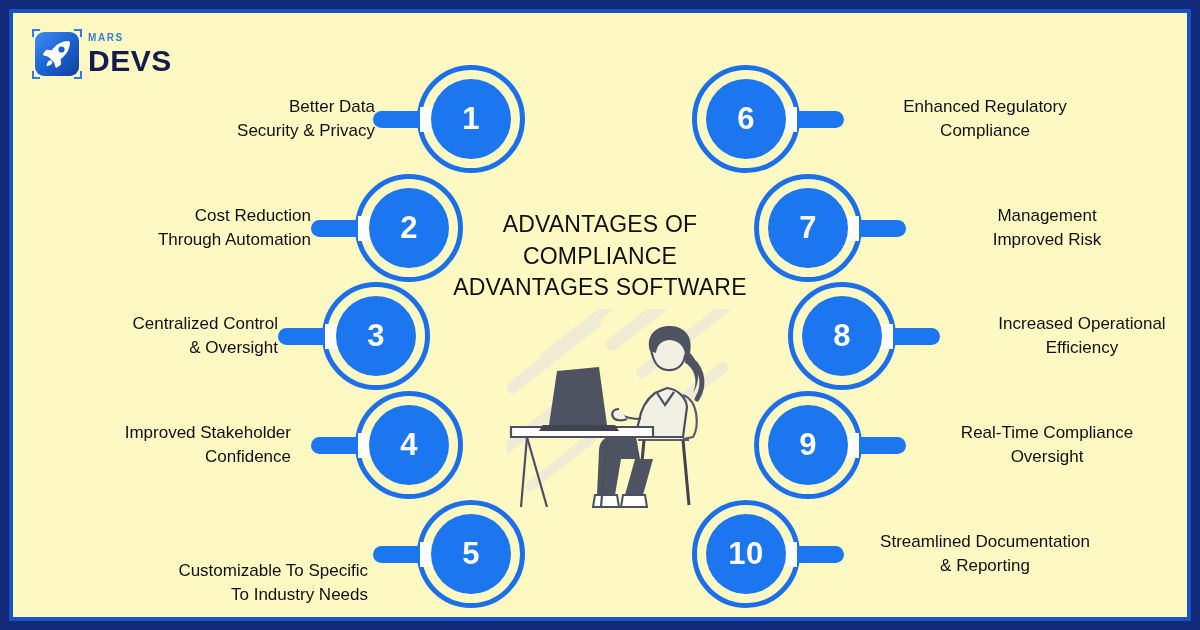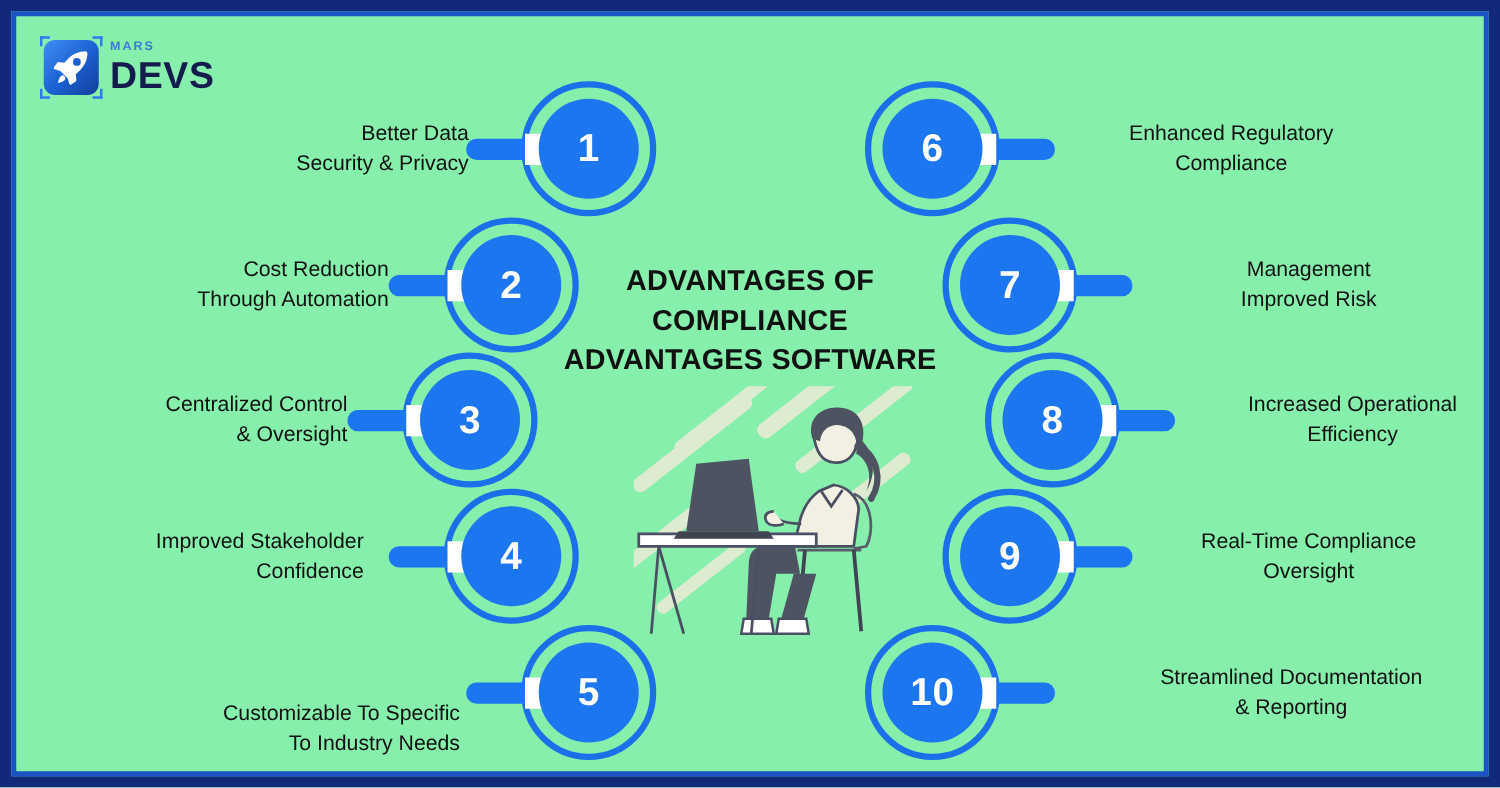--- a/index.html
+++ b/index.html
@@ -16,21 +16,21 @@
     width: 1200px;
     height: 630px;
     background: #12297A;
     padding: 9px;
   }
 
   #canvas {
     position: relative;
     width: 100%;
     height: 100%;
-    background: #86efac;
+    background: #fef9c3;
     border: 4px solid #1B53C4;
     overflow: hidden;
   }
 
   
   #logo {
     position: absolute;
     left: 22px;
     top: 19px;
     display: flex;
@@ -74,21 +74,21 @@
 
   
   #center-title {
     position: absolute;
     left: 50%;
     top: 196px;
     transform: translateX(-50%);
     width: 330px;
     text-align: center;
     font-size: 23px;
-    font-weight: bold;
+    font-weight: normal;
     line-height: 1.38;
     color: #111111;
     letter-spacing: 0.2px;
   }
 
   
   #illustration {
     position: absolute;
     left: 494px;
     top: 296px;
@@ -336,19 +336,19 @@
       <div>Real-Time Compliance</div>
       <div>Oversight</div>
     </div>
 
     <div class="node right-node" style="left:679px; top:487px;">
       <div class="ring"></div>
       <div class="connector"></div>
       <div class="notch"></div>
       <div class="disc">10</div>
     </div>
-    <div class="label right-label" style="left:822px; top:517px;margin-left:48px;">
+    <div class="label right-label" style="left:822px; top:517px;">
       <div>Streamlined Documentation</div>
       <div>&amp; Reporting</div>
     </div>
 
   </div>
 </div>
 
 </body></html>

